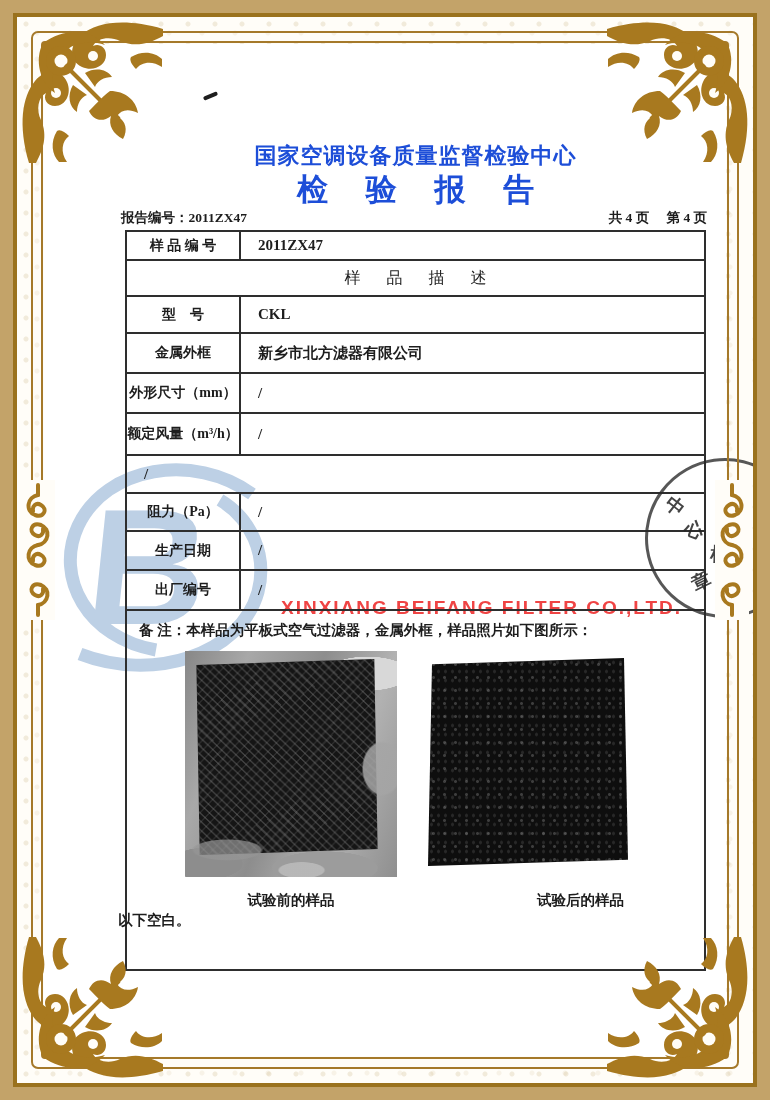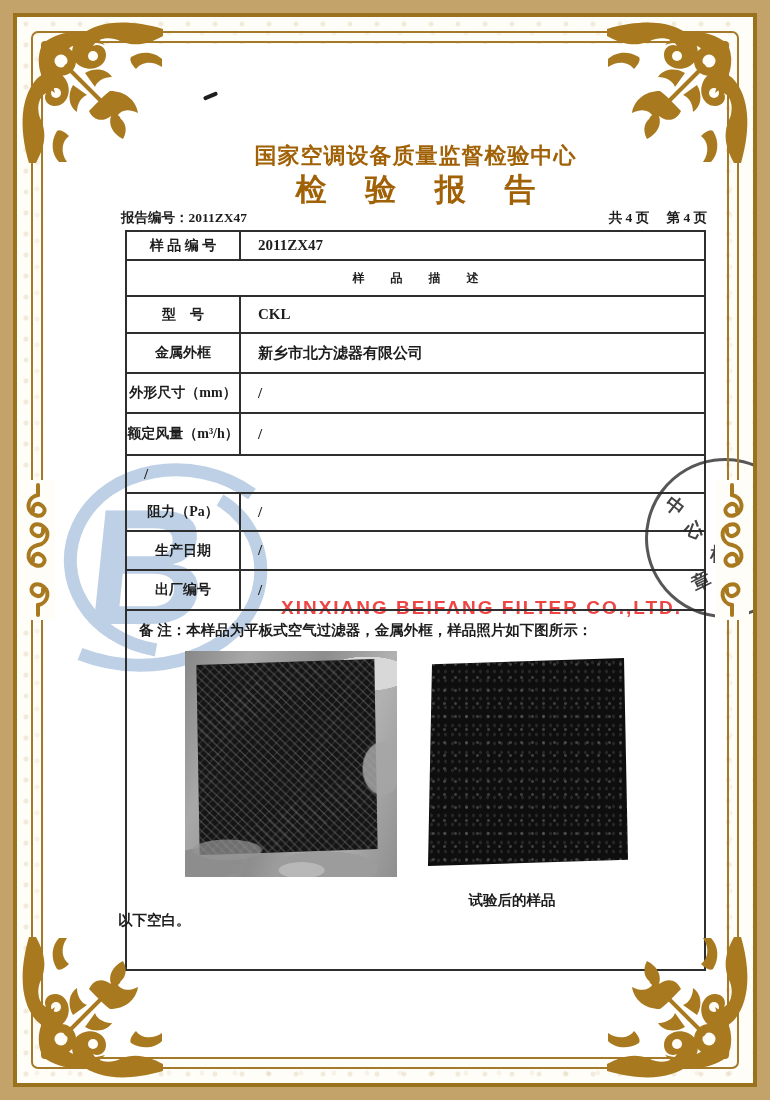--- a/index.html
+++ b/index.html
@@ -37,21 +37,21 @@
     font-family:"Liberation Sans",sans-serif;font-weight:bold;
     font-size:112px;line-height:1;letter-spacing:4px;color:#c7c7c7;white-space:nowrap;
   }
   .wm-sub{
     position:absolute;left:281px;top:597px;z-index:1;
     font-family:"Liberation Sans",sans-serif;font-size:19px;font-weight:bold;
     letter-spacing:2px;color:#ef4444;white-space:nowrap;
   }
   
   .hdr{position:absolute;left:125px;width:581px;text-align:center;z-index:2;
-       font-family:Liberation Sans, sans-serif;font-weight:bold;color:#a16207;}
+       font-family:Liberation Serif, serif;font-weight:bold;color:#1d4ed8;}
   .doc-title{top:141px;font-size:22px;letter-spacing:1px;}
   .doc-subtitle{top:169px;font-size:31px;letter-spacing:15px;text-indent:15px;}
   .report-row{
     position:absolute;left:121px;right:63px;top:209px;z-index:2;
     display:flex;justify-content:space-between;align-items:flex-end;
     font-size:13.5px;font-weight:600;
   }
   .pagecount span{margin-left:14px;}
   
   .tbl{
@@ -61,21 +61,21 @@
   .t-row{display:flex;align-items:stretch;border-top:2px solid #2e2e2e;box-sizing:border-box;}
   .t-row:first-child{border-top:none;}
   .t-label{
     width:114px;flex:none;border-right:2px solid #2e2e2e;box-sizing:border-box;
     display:flex;align-items:center;justify-content:center;text-align:center;
     font-size:14px;font-weight:600;padding:0 0;
   }
   .t-value{flex:1;display:flex;align-items:center;padding-left:17px;font-size:15px;font-weight:600;}
   .r-sample{height:27px;}
   .r-section{height:36px;display:flex;align-items:center;justify-content:center;
-             font-size:12px;font-weight:700;letter-spacing:26px;text-indent:26px;}
+             font-size:16px;font-weight:400;letter-spacing:26px;text-indent:26px;}
   .r0{height:37px;}.r1{height:40px;}.r2{height:40px;}.r3{height:42px;}
   .r4{height:38px;}.r5{height:38px;}.r6{height:39px;}.r7{height:40px;}
   .r-remark{display:block;height:360px;position:relative;}
   .remark-line{padding:10px 0 0 12px;font-size:14.5px;font-weight:700;}
   .remark-line .rt{font-weight:600;margin-top:12px;}
   
   .photo-left{
     position:absolute;left:58px;top:40px;width:212px;height:226px;
     background:
       radial-gradient(ellipse 70px 28px at 86% 10%, #d8d8d8 0 60%, transparent 61%),
@@ -102,21 +102,21 @@
     position:absolute;left:301px;top:47px;width:200px;height:208px;
     clip-path:polygon(2% 3%,98% 0,100% 97%,0 100%);
     background-color:#0e0e0e;
     background-image:
       radial-gradient(rgba(205,205,205,.25) 1px, transparent 1.7px),
       radial-gradient(rgba(170,170,170,.16) 1px, transparent 1.9px);
     background-size:11px 13px, 7px 9px;
   }
   .caption{position:absolute;font-size:14.5px;font-weight:600;text-align:center;}
   .cap-left{left:58px;width:212px;top:280px;}
-  .cap-right{left:285px;width:200px;top:280px;}
+  .cap-right{left:297px;width:200px;top:280px;text-align:right;}
   .blank-note{position:absolute;left:-9px;top:300px;font-size:14.5px;font-weight:600;background:transparent;}
   
   .stamp{
     position:absolute;left:645px;top:458px;width:160px;height:160px;z-index:5;
     border-radius:50%;border:3px solid rgba(40,40,40,.78);box-sizing:border-box;
     transform:rotate(-8deg);
   }
   .stamp span{
     position:absolute;font-size:19px;font-weight:bold;color:rgba(35,35,35,.85);
     font-family:"Liberation Sans",sans-serif;
@@ -298,20 +298,21 @@
     </div>
     <div class="t-row r-remark">
       <div class="remark-line">
         <span>备 注：</span><span class="rt">本样品为平板式空气过滤器，金属外框，样品照片如下图所示：</span>
       </div>
       <div class="photo-left">
         <div class="pane"></div>
         <div class="smudge"></div>
       </div>
       <div class="photo-right"></div>
+      <div class="caption cap-left">试验前的样品</div>
       <div class="caption cap-right">试验后的样品</div>
       <div class="blank-note">以下空白。</div>
     </div>
   </div>
 
   <div class="stamp">
     <span>中</span>
     <span>心</span>
     <span>检</span>
     <span>章</span>

